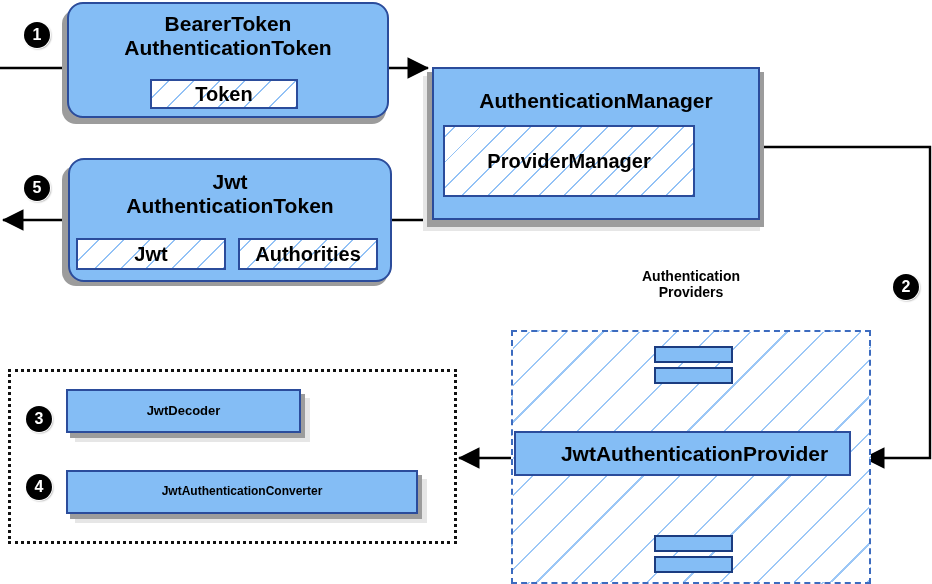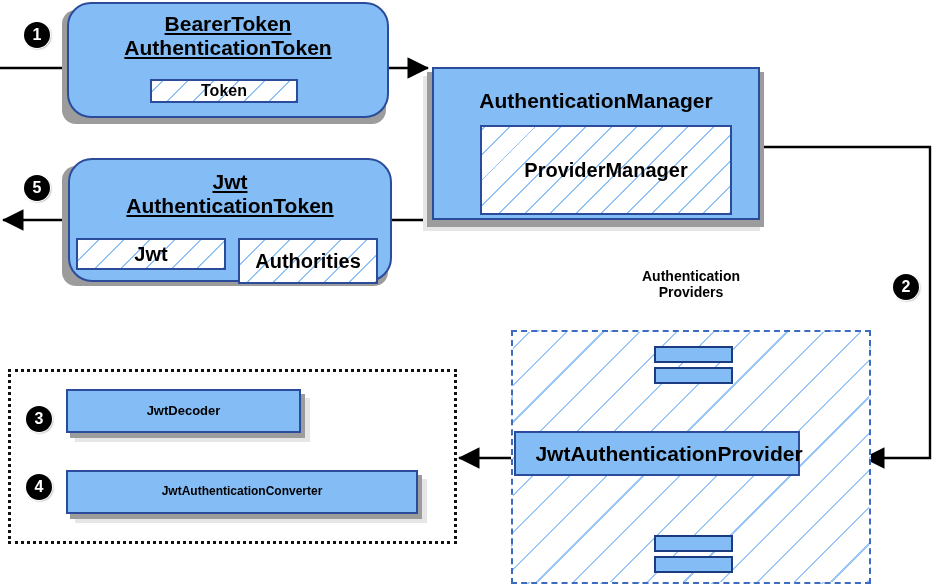--- a/index.html
+++ b/index.html
@@ -35,21 +35,21 @@
     border: 2px solid #2B4C9B;
     color: #000000;
     font-weight: bold;
     display: flex;
     align-items: center;
     justify-content: center;
     text-align: center;
     line-height: 1.12;
     z-index: 5;
   }
-  .node.rounded { border-radius: 24px; text-decoration: underline; }
+  .node.rounded { border-radius: 16px; }
 
   
   .shadow {
     position: absolute;
     background: #9C9C9C;
     z-index: 2;
   }
   .shadow.rounded { border-radius: 14px; }
   .shadow.light {
     background: #E6E6E6;
@@ -178,21 +178,21 @@
   <div class="dashed-region providers" style="left:511px; top:330px; width:360px; height:254px;"></div>
 
   <div class="mini-bar" style="left:654px; top:346px; width:79px; height:17px;"></div>
   <div class="mini-bar" style="left:654px; top:367px; width:79px; height:17px;"></div>
 
   <div class="mini-bar" style="left:654px; top:535px; width:79px; height:17px;"></div>
   <div class="mini-bar" style="left:654px; top:556px; width:79px; height:17px;"></div>
 
   <div class="shadow light" style="left:524px; top:440px; width:337px; height:44px;"></div>
   <div class="shadow" style="left:519px; top:436px; width:337px; height:44px;"></div>
-  <div class="node" style="left:514px; top:431px; width:286px; height:45px; font-size:21px;padding-left:24px;">
+  <div class="node" style="left:514px; top:431px; width:337px; height:45px; font-size:21px;padding-left:24px;">
     <span>JwtAuthenticationProvider</span>
   </div>
 
   <div class="dashed-region helpers" style="left:8px; top:369px; width:449px; height:175px;"></div>
 
   <div class="shadow light" style="left:75px; top:398px; width:235px; height:44px;"></div>
   <div class="shadow" style="left:70px; top:394px; width:235px; height:44px;"></div>
   <div class="node" style="left:66px; top:389px; width:235px; height:44px; font-size:13px;">
     <span>JwtDecoder</span>
   </div>
@@ -202,48 +202,48 @@
   <div class="node" style="left:66px; top:470px; width:352px; height:44px; font-size:12px;">
     <span>JwtAuthenticationConverter</span>
   </div>
 
   <div class="shadow light" style="left:423px; top:76px; width:337px; height:155px;"></div>
   <div class="shadow" style="left:427px; top:72px; width:337px; height:155px;"></div>
   <div class="node" style="left:432px; top:67px; width:328px; height:153px; font-size:21px;
               align-items:flex-start; padding-top:20px;">
     <span>AuthenticationManager</span>
   </div>
-  <div class="subbox" style="left:480px; top:125px; width:252px; height:90px; font-size:20px;">
+  <div class="subbox" style="left:443px; top:125px; width:252px; height:72px; font-size:20px;">
     <span>ProviderManager</span>
   </div>
 
   <div class="shadow rounded" style="left:62px; top:10px; width:324px; height:114px;"></div>
   <div class="node rounded" style="left:67px; top:2px; width:322px; height:116px; font-size:21px;
               align-items:flex-start; padding-top:8px; flex-direction:column; justify-content:flex-start;">
     <div style="width:100%;">
       <div>BearerToken</div>
       <div>AuthenticationToken</div>
     </div>
   </div>
-  <div class="subbox" style="left:150px; top:79px; width:148px; height:24px; font-size:16px;">
+  <div class="subbox" style="left:150px; top:79px; width:148px; height:30px; font-size:20px;">
     <span>Token</span>
   </div>
 
   <div class="shadow rounded" style="left:62px; top:166px; width:326px; height:120px;"></div>
   <div class="node rounded" style="left:68px; top:158px; width:324px; height:124px; font-size:21px;
               align-items:flex-start; padding-top:10px; flex-direction:column; justify-content:flex-start;">
     <div style="width:100%;">
       <div>Jwt</div>
       <div>AuthenticationToken</div>
     </div>
   </div>
   <div class="subbox" style="left:76px; top:238px; width:150px; height:32px; font-size:20px;">
     <span>Jwt</span>
   </div>
-  <div class="subbox" style="left:238px; top:238px; width:140px; height:46px; font-size:20px;">
+  <div class="subbox" style="left:238px; top:238px; width:140px; height:32px; font-size:20px;">
     <span>Authorities</span>
   </div>
 
   <div class="badge" style="left:24px; top:22px;">
     <span>1</span>
   </div>
   <div class="badge" style="left:24px; top:175px;">
     <span>5</span>
   </div>
   <div class="badge" style="left:893px; top:274px;">

